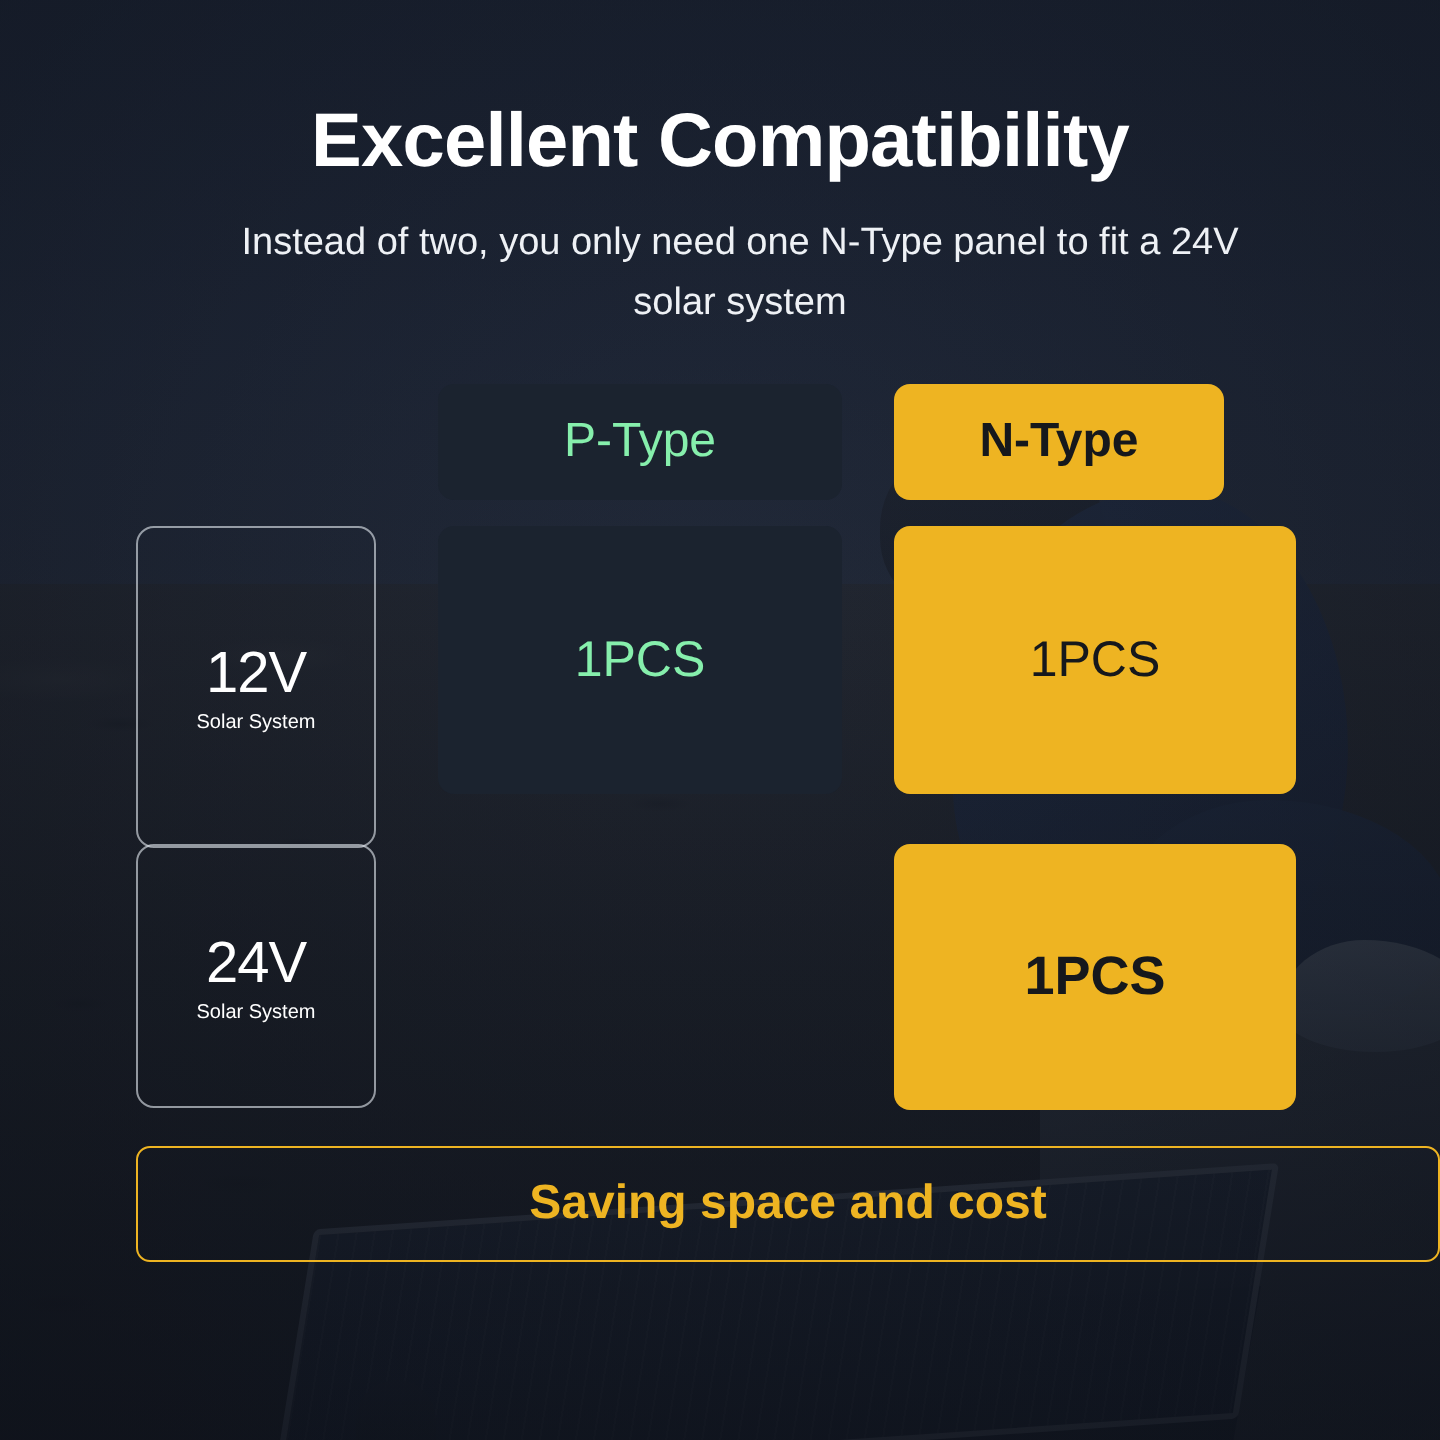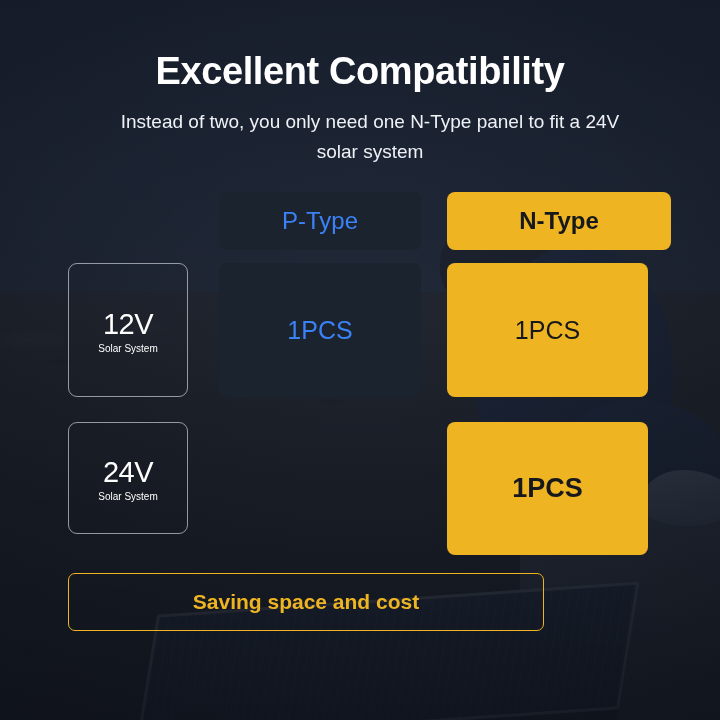--- a/index.html
+++ b/index.html
@@ -172,34 +172,34 @@
   .cell {
     position: absolute;
     display: flex;
     align-items: center;
     justify-content: center;
     border-radius: 8px;
     box-sizing: border-box;
   }
   .cell-dark {
     background: #1b232f;
-    color: #3b82f6;
+    color: #86efac;
     text-align: right;
   }
   .cell-yellow {
     background: #eeb422;
     color: #16181c;
   }
 
   .hdr-ptype {
     left: 219px; top: 192px; width: 202px; height: 58px;
     font-size: 24px;
   }
   .hdr-ntype {
-    left: 447px; top: 192px; width: 224px; height: 58px;
+    left: 447px; top: 192px; width: 165px; height: 58px;
     font-size: 24px;
     font-weight: bold;
   }
 
   .cell-p-12 {
     left: 219px; top: 263px; width: 202px; height: 134px;
     font-size: 25px;
   }
   .cell-n-12 {
     left: 447px; top: 263px; width: 201px; height: 134px;
@@ -220,46 +220,46 @@
     position: absolute;
     box-sizing: border-box;
     border: 1px solid rgba(225,230,238,.62);
     border-radius: 9px;
     display: flex;
     flex-direction: column;
     align-items: center;
     justify-content: center;
     color: #ffffff;
   }
-  .syslabel-12 { left: 68px; top: 263px; width: 120px; height: 134px; }
-  .syslabel-24 { left: 68px; top: 422px; width: 120px; height: 112px; }
+  .syslabel-12 { left: 68px; top: 263px; width: 120px; height: 161px; }
+  .syslabel-24 { left: 68px; top: 422px; width: 120px; height: 132px; }
   .syslabel .volts {
     font-size: 29px;
     font-weight: normal;
     line-height: 34px;
     letter-spacing: -0.5px;
   }
   .syslabel .sys {
     font-size: 10px;
     font-weight: normal;
     margin-top: 2px;
   }
 
   
   .banner {
     position: absolute;
-    left: 68px; top: 573px; width: 476px; height: 58px;
+    left: 68px; top: 573px; width: 652px; height: 58px;
     box-sizing: border-box;
     border: 1.5px solid #eeb422;
     border-radius: 7px;
     display: flex;
     align-items: center;
     justify-content: center;
     color: #eeb422;
-    font-size: 21px;
+    font-size: 24px;
     font-weight: bold;
   }
 </style>
 </head>
 <body>
 
 <div class="canvas">
 
   <div class="bg-photo">
     <div class="bg-sky"></div>

